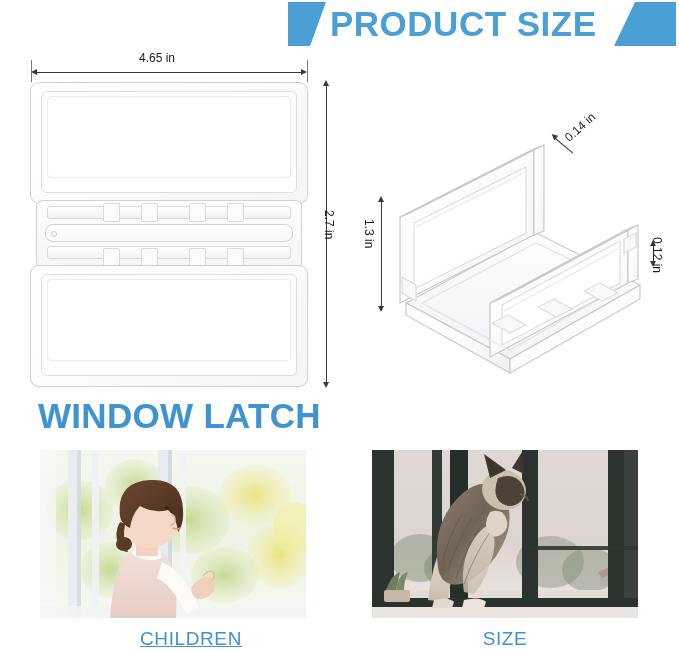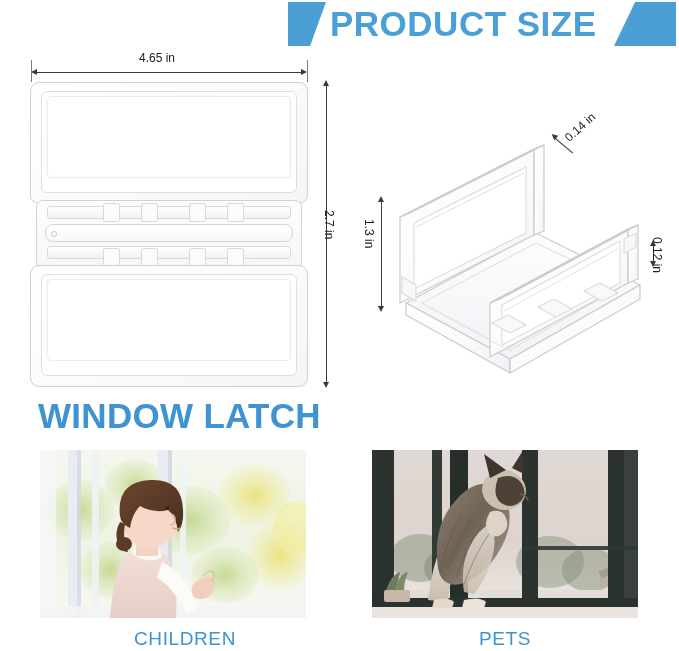--- a/index.html
+++ b/index.html
@@ -205,21 +205,21 @@
 
   .caption {
     position: absolute;
     top: 628px;
     width: 266px;
     text-align: center;
     font-size: 19px;
     color: #3e93d0;
     letter-spacing: 0.6px;
   }
-  .caption-children { left: 52px; }
+  .caption-children { left: 58px; text-decoration: underline; }
   .caption-pets { left: 372px; }
 
   svg { display: block; }
 </style>
 </head>
 <body>
 
 <div class="header-banner">
   <div class="banner-shape-left"></div>
   <div class="banner-title">PRODUCT SIZE</div>
@@ -495,13 +495,13 @@
 
       <path d="M148 44 q8 2 8 7" fill="none" stroke="#6b5d50" stroke-width="1.4"></path>
 
       <path d="M62 150 q14 -4 20 2 l-2 6 l-20 0 z" fill="#e2d9cc"></path>
       <path d="M92 150 q16 -4 22 2 l-2 6 l-22 0 z" fill="#ece4d8"></path>
     </g>
   </svg>
 </div>
 
 <div class="caption caption-children">CHILDREN</div>
-<div class="caption caption-pets">PETS</div>
+<div class="caption caption-pets">SIZE</div>
 
 </body></html>

